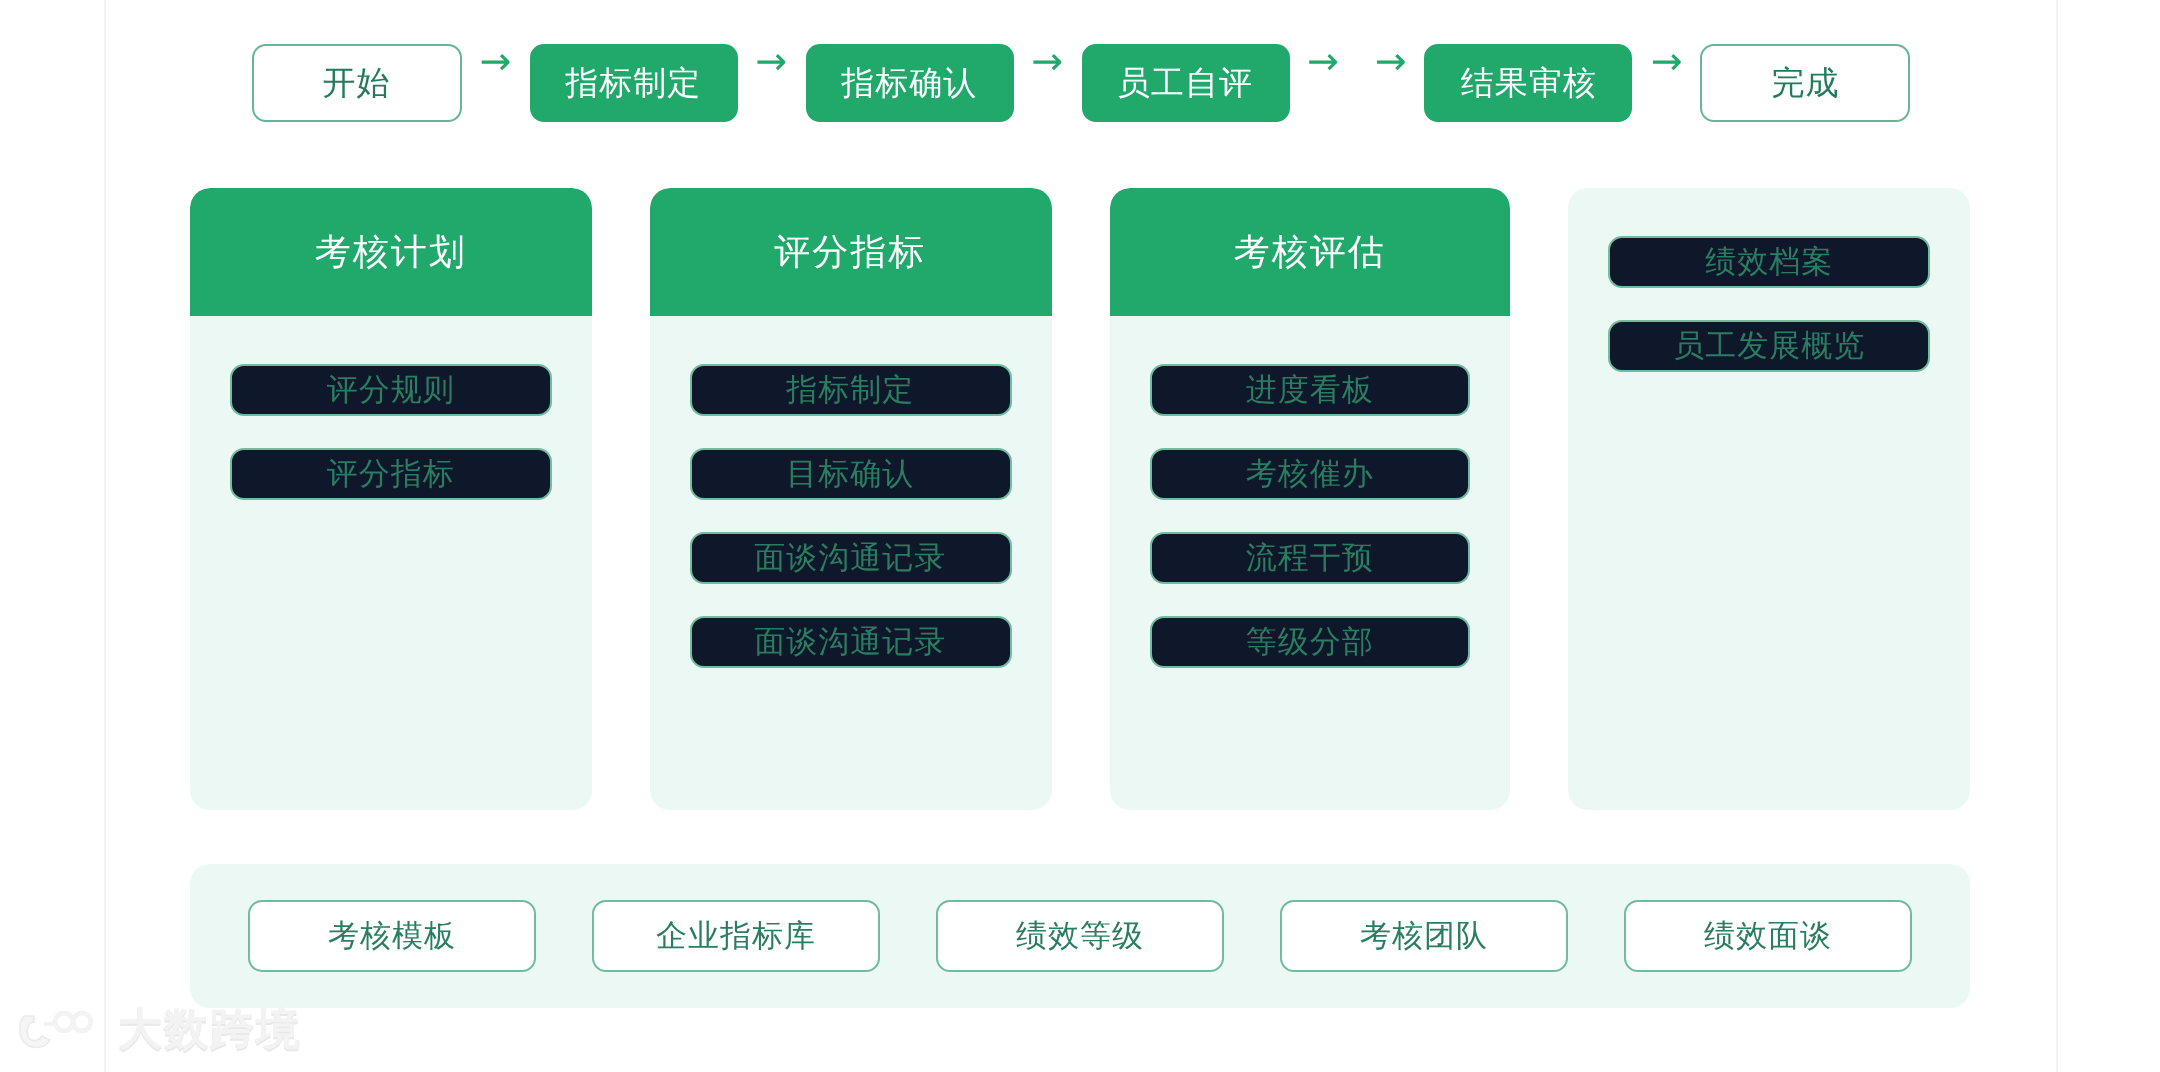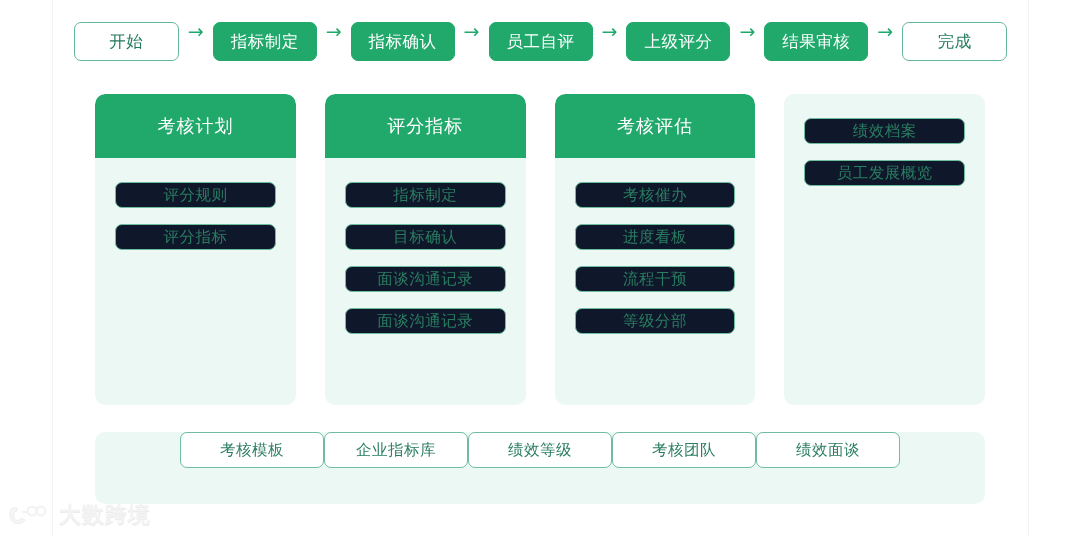--- a/index.html
+++ b/index.html
@@ -136,21 +136,23 @@
   
   .bottom-panel {
     position: absolute;
     left: 42px;
     top: 432px;
     width: 890px;
     height: 72px;
     background: #ecf8f3;
     border-radius: 10px;
     display: flex;
-    justify-content: center;
+    align-items: center;
+    justify-content: center;
+    gap: 28px;
     box-sizing: border-box;
   }
   .bottom-pill {
     background: #ffffff;
     border: 1.3px solid #6dbd9e;
     border-radius: 7px;
     height: 36px;
     min-width: 144px;
     display: flex;
     align-items: center;
@@ -198,21 +200,20 @@
 
   <div class="flow" id="flow-row">
       <div class="flow-step outline">开始</div>
       <span class="flow-arrow">→</span>
       <div class="flow-step filled">指标制定</div>
       <span class="flow-arrow">→</span>
       <div class="flow-step filled">指标确认</div>
       <span class="flow-arrow">→</span>
       <div class="flow-step filled">员工自评</div>
       <span class="flow-arrow">→</span>
-      <div class="flow-step filled">上级评分</div>
       <span class="flow-arrow">→</span>
       <div class="flow-step filled">结果审核</div>
       <span class="flow-arrow">→</span>
       <div class="flow-step outline">完成</div>
     </div>
 
   <div class="cards" id="cards-row">
       <div class="card">
         <div class="card-header">考核计划</div>
         <div class="card-body">
@@ -225,22 +226,22 @@
         <div class="card-body">
           <div class="item-pill">指标制定</div>
           <div class="item-pill">目标确认</div>
           <div class="item-pill">面谈沟通记录</div>
           <div class="item-pill">面谈沟通记录</div>
         </div>
       </div>
       <div class="card">
         <div class="card-header">考核评估</div>
         <div class="card-body">
+          <div class="item-pill">进度看板</div>
           <div class="item-pill">考核催办</div>
-          <div class="item-pill">进度看板</div>
           <div class="item-pill">流程干预</div>
           <div class="item-pill">等级分部</div>
         </div>
       </div>
       <div class="card">
         <div class="card-body">
           <div class="item-pill">绩效档案</div>
           <div class="item-pill">员工发展概览</div>
         </div>
       </div>

